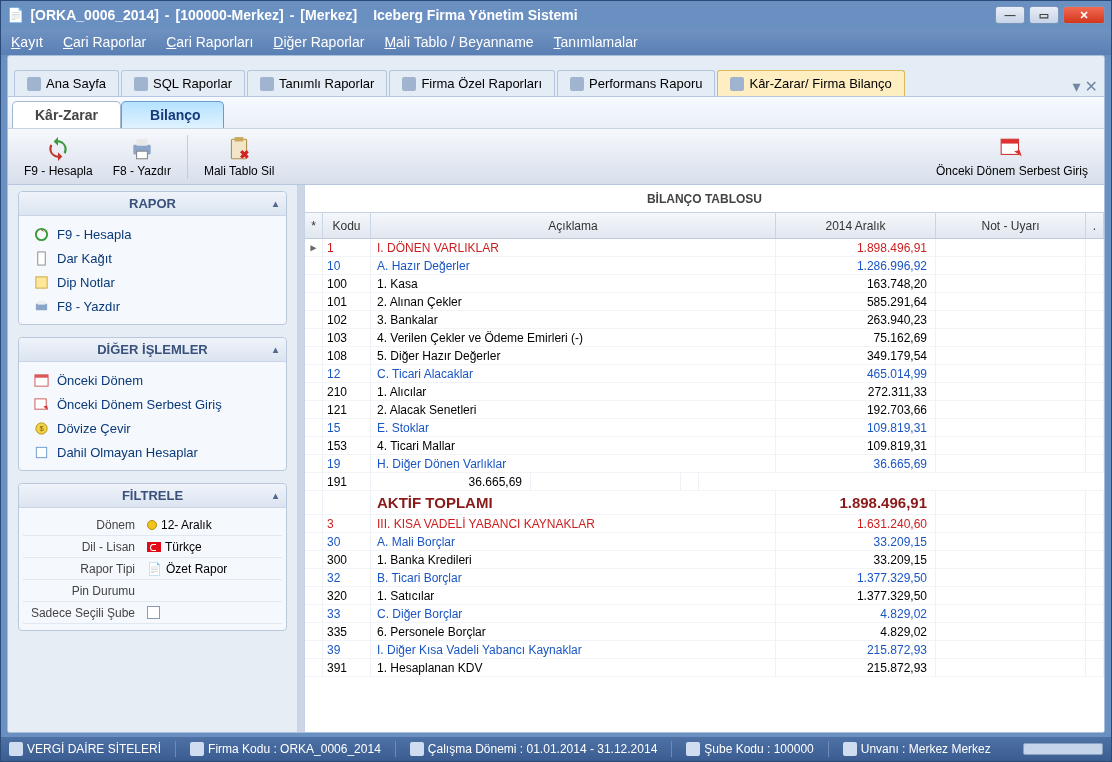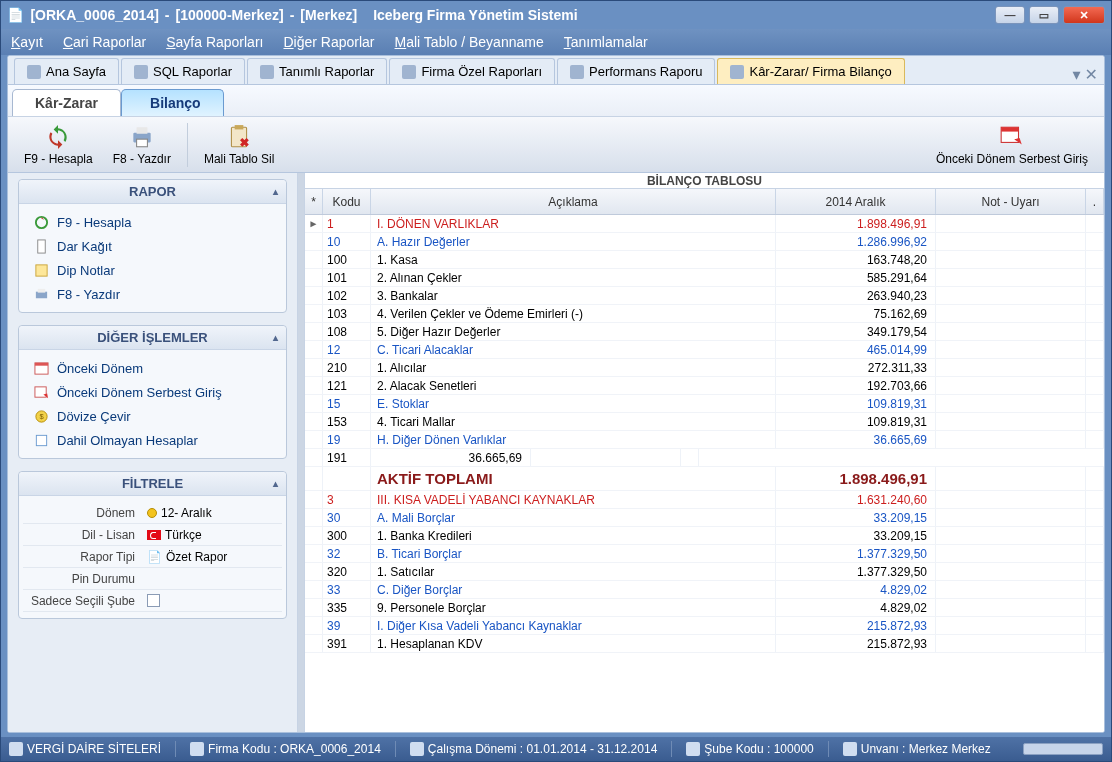--- a/index.html
+++ b/index.html
@@ -11,21 +11,21 @@
   .winbtns { display: flex; gap: 4px; }
   .winbtn { width: 30px; height: 18px; border: 1px solid #7a94bb; border-radius: 3px; background: linear-gradient(#e9eef7,#c6d4e8); display: flex; align-items: center; justify-content: center; font-size: 11px; color: #444; cursor: pointer; }
   .winbtn.close { background: linear-gradient(#f36a53,#d1361c); color: #fff; width: 42px; }
 
   .menubar { height: 26px; background: linear-gradient(#6f92c1,#5a7fb3); display: flex; align-items: center; padding: 0 10px; gap: 20px; color: #fff; font-size: 14px; }
   .menubar span { cursor: pointer; text-decoration: none; }
   .menubar span::first-letter { text-decoration: underline; }
 
   .workspace { background: #f3f6fb; flex: 1; display: flex; flex-direction: column; border: 1px solid #a9bfdc; margin: 0 6px 4px; border-radius: 3px; overflow: hidden; }
 
-  .tabstrip { height: 29px; display: flex; align-items: flex-end; border-bottom: 1px solid #b5c6de; background: #e4ecf6; padding: 0 6px; gap: 0; }
+  .tabstrip { height: 41px; display: flex; align-items: flex-end; border-bottom: 1px solid #b5c6de; background: #e4ecf6; padding: 0 6px; gap: 0; }
   .tab { height: 26px; padding: 0 12px; display: flex; align-items: center; gap: 5px; font-size: 13px; border: 1px solid #b5c6de; border-bottom: none; background: #e4ecf6; border-top-left-radius: 3px; border-top-right-radius: 3px; margin-right: 2px; cursor: pointer; }
   .tab.active { background: #feeec1; border-color: #d9b95c; }
   .tab-x { margin-left: auto; display:flex; align-items:center; gap:4px; color:#7287a3;}
   .tabicon { width:14px; height:14px; background:#a0b4d0; border-radius:2px; display:inline-block;}
 
   .subtabs { height: 32px; display: flex; align-items: flex-end; padding: 2px 4px 0; background: linear-gradient(#f7faff,#eaeff7); border-bottom: 1px solid #c7d3e4; gap: 0; }
   .subtab { height: 27px; padding: 0 22px; font-size: 14px; font-weight: bold; border: 1px solid #a7b8d1; border-bottom: none; border-top-left-radius: 5px; border-top-right-radius: 5px; background: #fff; display: flex; align-items: center; cursor: pointer; }
   .subtab.active { background: linear-gradient(#b5e2ff,#e0f3ff); border-color: #6a9ad0; color: #163b7a; padding-left: 28px; }
   .subtab:not(.active) { color:#444; }
 
@@ -49,21 +49,21 @@
   .filters { font-size: 12px; }
   .filters .row { display: flex; align-items: center; height: 22px; border-bottom: 1px solid #e2e8f0; }
   .filters .lbl { width: 120px; text-align: right; padding-right: 8px; color: #444; }
   .filters .val { flex: 1; display:flex; align-items:center; gap:4px; padding-left:4px;}
   .dot{width:10px;height:10px;border-radius:50%;background:#f3c31d;border:1px solid #b58d06;}
   .flag{width:14px;height:10px;background:linear-gradient(to bottom,#e30a17 0 50%,#e30a17 50% 100%);position:relative;display:inline-block;}
   .flag::after{content:"";position:absolute;left:3px;top:2px;width:5px;height:5px;border:1px solid #fff;border-right:none;border-radius:50% 0 0 50%;}
   .chk{width:13px;height:13px;border:1px solid #8a9bb5;background:#fff;}
 
   .rightpane { flex: 1; display: flex; flex-direction: column; border-left: 1px solid #c7d3e4; overflow:hidden;}
-  .grid-title { height: 16px; font-size: 12px; font-weight: bold; text-align: center; display: flex; align-items: center; justify-content: center; color: #444; border-bottom: 1px solid #c7d3e4; background:#fff;}
+  .grid-title { height: 28px; font-size: 12px; font-weight: bold; text-align: center; display: flex; align-items: center; justify-content: center; color: #444; border-bottom: 1px solid #c7d3e4; background:#fff;}
   .grid-head { display: flex; height: 26px; background: linear-gradient(#f5f7fb,#e1e7f0); border-bottom: 1px solid #bfcadb; font-size: 12px; color: #333; }
   .gh { border-right: 1px solid #c9d5e6; display: flex; align-items: center; justify-content: center; }
   .col-mark{width:18px;}
   .col-kod{width:48px;}
   .col-acik{flex:1;text-align:right;}
   .col-val{width:160px;}
   .col-not{width:150px;}
   .col-end{width:18px;}
   .grid-body{flex:1;overflow-y:auto;background:#fff;}
   .gr{display:flex;height:18px;font-size:12px;align-items:center;border-bottom:1px solid #f0f3f8;}
@@ -102,21 +102,21 @@
   <div class="winbtns">
     <div class="winbtn">—</div>
     <div class="winbtn">▭</div>
     <div class="winbtn close">✕</div>
   </div>
 </div>
 
 <div class="menubar">
   <span>Kayıt</span>
   <span>Cari Raporlar</span>
-  <span>Sayfa Raporları</span>
+  <span>Cari Raporları</span>
   <span>Diğer Raporlar</span>
   <span>Mali Tablo / Beyanname</span>
   <span>Tanımlamalar</span>
 </div>
 
 <div class="workspace">
   <div class="tabstrip">
     <div class="tab">
         <span class="tabicon"></span>
         <span>Ana Sayfa</span>
@@ -505,21 +505,21 @@
             <div class="gc mark"></div>
             <div class="gc kod c-blue">33</div>
             <div class="gc acik c-blue">C. Diğer Borçlar</div>
             <div class="gc val c-blue">4.829,02</div>
             <div class="gc not"></div>
             <div class="gc end"></div>
           </div>
           <div class="gr">
             <div class="gc mark"></div>
             <div class="gc kod ">335</div>
-            <div class="gc acik ">9. Personele Borçlar</div>
+            <div class="gc acik ">6. Personele Borçlar</div>
             <div class="gc val ">4.829,02</div>
             <div class="gc not"></div>
             <div class="gc end"></div>
           </div>
           <div class="gr">
             <div class="gc mark"></div>
             <div class="gc kod c-blue">39</div>
             <div class="gc acik c-blue">I. Diğer Kısa Vadeli Yabancı Kaynaklar</div>
             <div class="gc val c-blue">215.872,93</div>
             <div class="gc not"></div>

